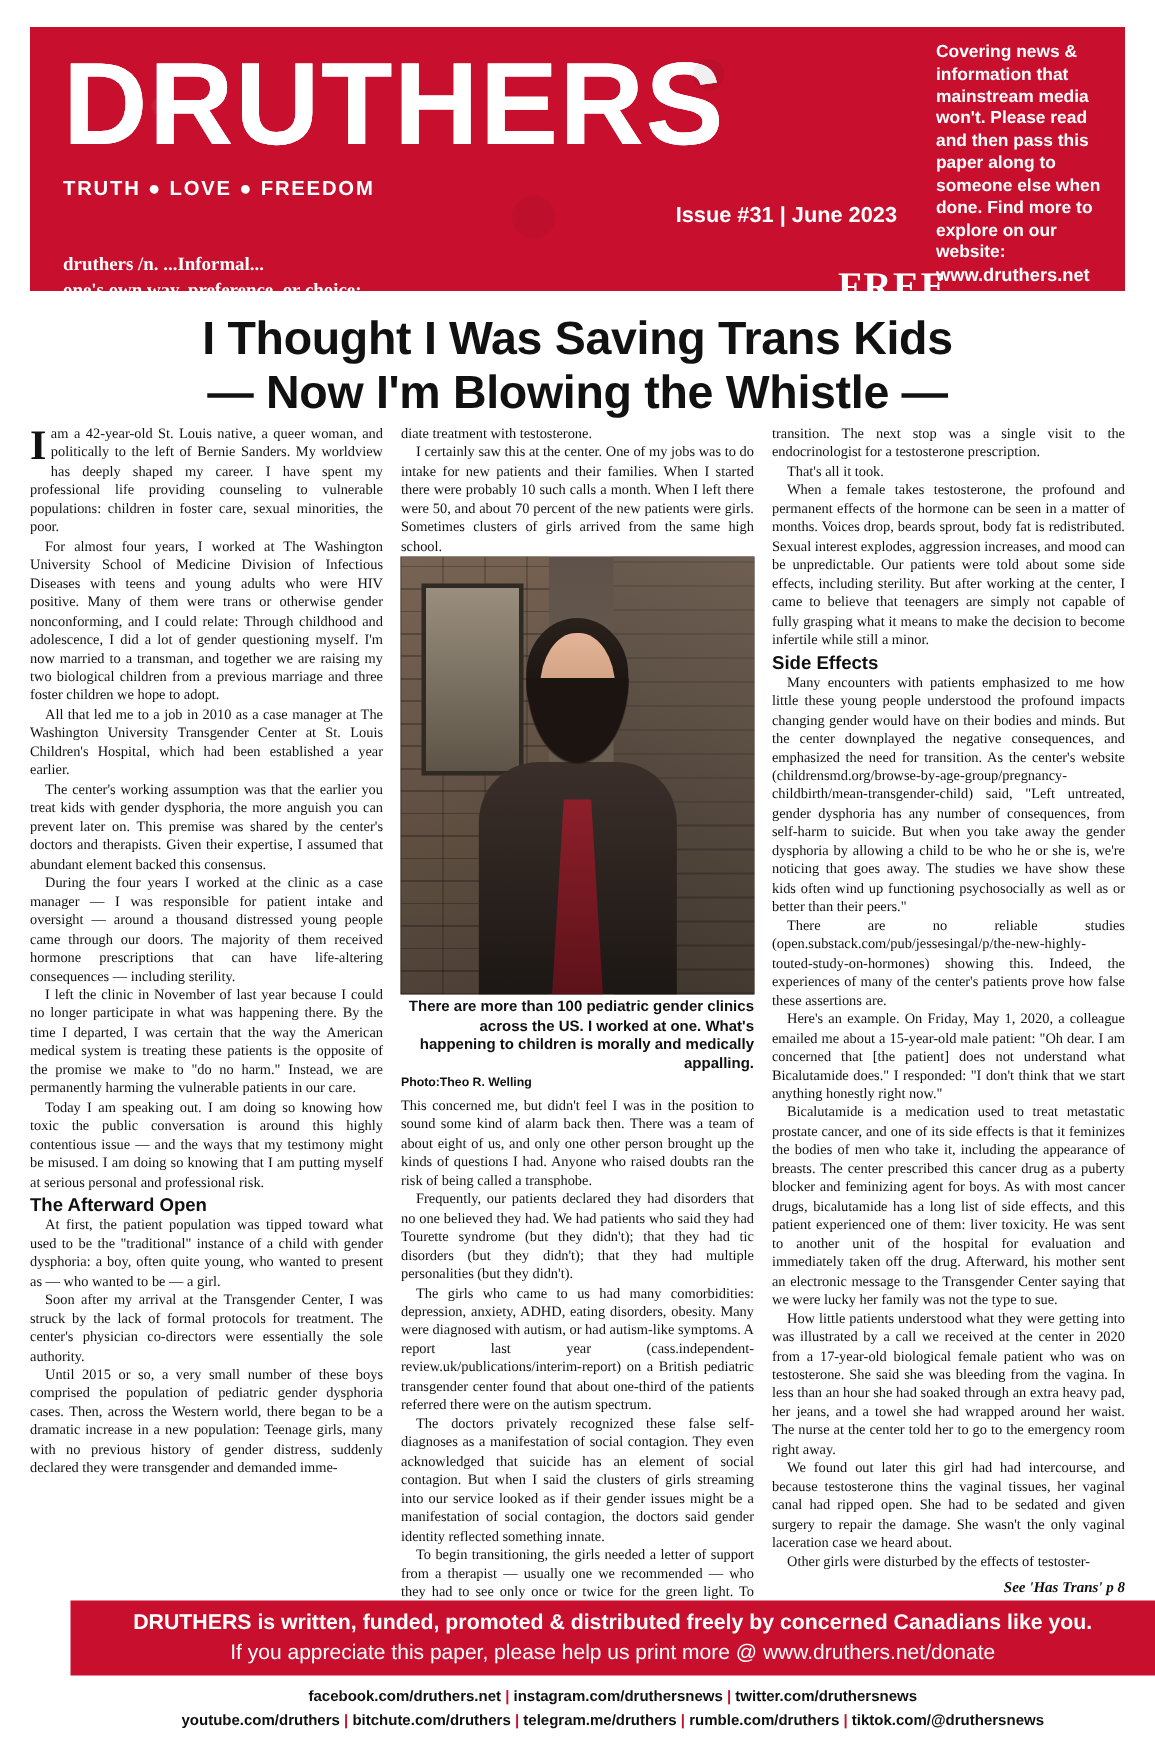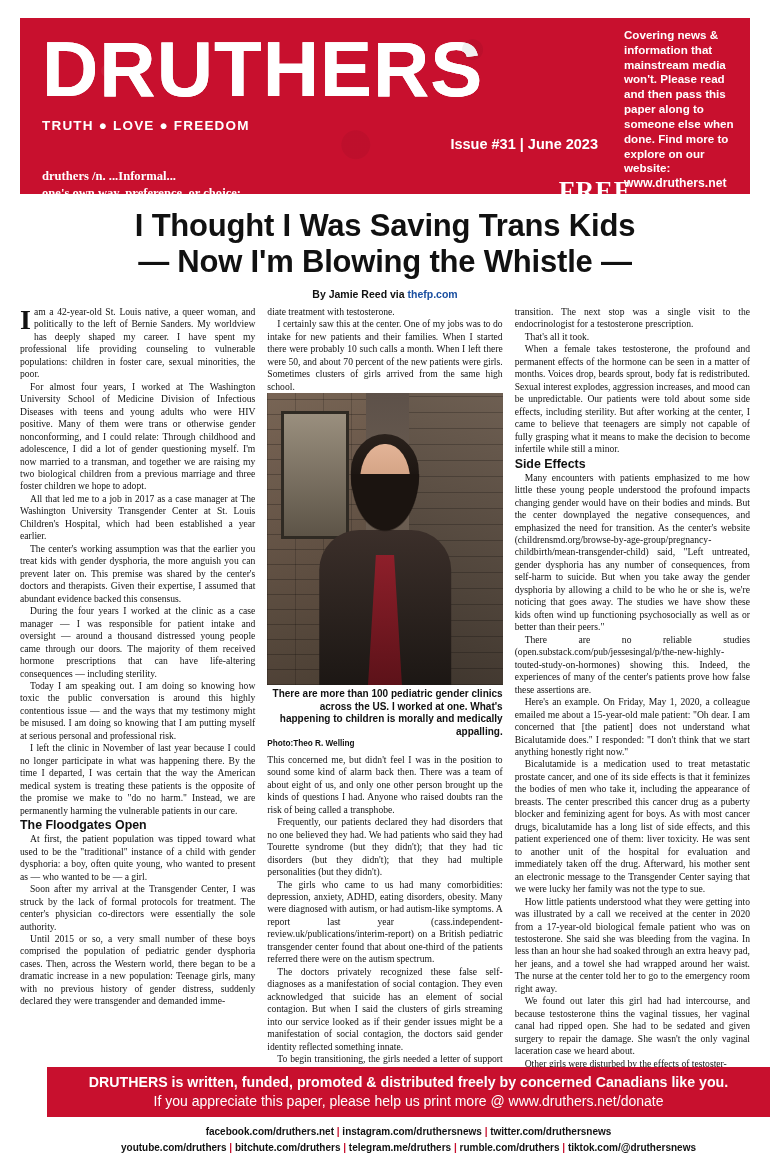--- a/index.html
+++ b/index.html
@@ -258,35 +258,32 @@
       <div>Covering news &amp; information that mainstream media won't. Please read and then pass this paper along to someone else when done. Find more to explore on our website:</div>
       <div class="site">www.druthers.net</div>
     </div>
   </div>
 
   <div class="headline">
     <div>I Thought I Was Saving Trans Kids</div>
     <div>— Now I'm Blowing the Whistle —</div>
   </div>
 
-  <div class="byline">
-    <span>By Jamie Reed via </span><span class="lnk">thefp.com</span>
-  </div>
 
   <div class="cols">
 
     <div class="col">
       <p class="first dropcapp">I am a 42-year-old St. Louis native, a queer woman, and politically to the left of Bernie Sanders. My worldview has deeply shaped my career. I have spent my professional life providing counseling to vulnerable populations: children in foster care, sexual minorities, the poor.</p>
       <p>For almost four years, I worked at The Washington University School of Medicine Division of Infectious Diseases with teens and young adults who were HIV positive. Many of them were trans or otherwise gender nonconforming, and I could relate: Through childhood and adolescence, I did a lot of gender questioning myself. I'm now married to a transman, and together we are raising my two biological children from a previous marriage and three foster children we hope to adopt.</p>
-      <p>All that led me to a job in 2017 as a case manager at The Washington University Transgender Center at St. Louis Children's Hospital, which had been established a year earlier.</p>
-      <p>The center's working assumption was that the earlier you treat kids with gender dysphoria, the more anguish you can prevent later on. This premise was shared by the center's doctors and therapists. Given their expertise, I assumed that abundant evidence backed this consensus.</p>
+      <p>All that led me to a job in 2010 as a case manager at The Washington University Transgender Center at St. Louis Children's Hospital, which had been established a year earlier.</p>
+      <p>The center's working assumption was that the earlier you treat kids with gender dysphoria, the more anguish you can prevent later on. This premise was shared by the center's doctors and therapists. Given their expertise, I assumed that abundant element backed this consensus.</p>
       <p>During the four years I worked at the clinic as a case manager — I was responsible for patient intake and oversight — around a thousand distressed young people came through our doors. The majority of them received hormone prescriptions that can have life-altering consequences — including sterility.</p>
+      <p>I left the clinic in November of last year because I could no longer participate in what was happening there. By the time I departed, I was certain that the way the American medical system is treating these patients is the opposite of the promise we make to "do no harm." Instead, we are permanently harming the vulnerable patients in our care.</p>
       <p>Today I am speaking out. I am doing so knowing how toxic the public conversation is around this highly contentious issue — and the ways that my testimony might be misused. I am doing so knowing that I am putting myself at serious personal and professional risk.</p>
-      <p>I left the clinic in November of last year because I could no longer participate in what was happening there. By the time I departed, I was certain that the way the American medical system is treating these patients is the opposite of the promise we make to "do no harm." Instead, we are permanently harming the vulnerable patients in our care.</p>
-      <p class="subhead">The Floodgates Open</p>
+      <p class="subhead">The Afterward Open</p>
       <p>At first, the patient population was tipped toward what used to be the "traditional" instance of a child with gender dysphoria: a boy, often quite young, who wanted to present as — who wanted to be — a girl.</p>
       <p>Soon after my arrival at the Transgender Center, I was struck by the lack of formal protocols for treatment. The center's physician co-directors were essentially the sole authority.</p>
       <p>Until 2015 or so, a very small number of these boys comprised the population of pediatric gender dysphoria cases. Then, across the Western world, there began to be a dramatic increase in a new population: Teenage girls, many with no previous history of gender distress, suddenly declared they were transgender and demanded imme-</p>
     </div>
 
     <div class="col">
       <p class="first">diate treatment with testosterone.</p>
       <p>I certainly saw this at the center. One of my jobs was to do intake for new patients and their families. When I started there were probably 10 such calls a month. When I left there were 50, and about 70 percent of the new patients were girls. Sometimes clusters of girls arrived from the same high school.</p>
 
       <div class="photo-wrap">

